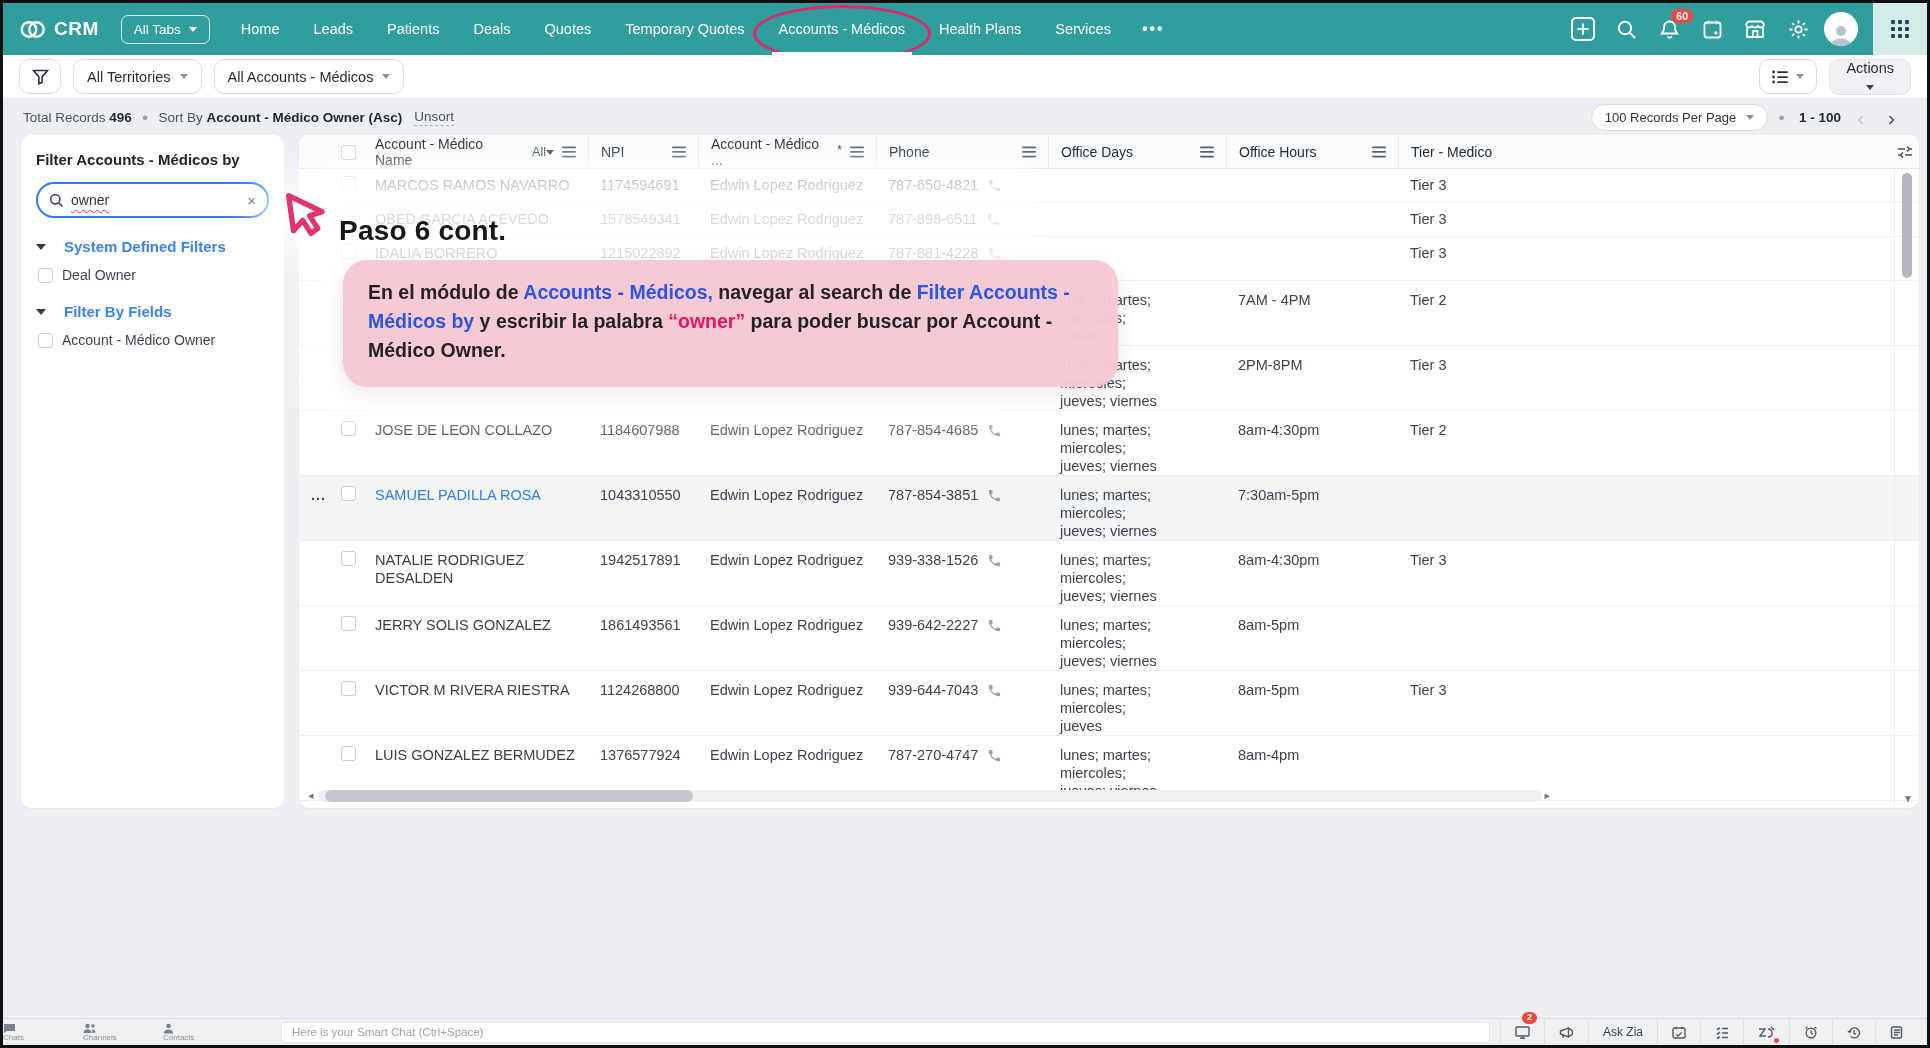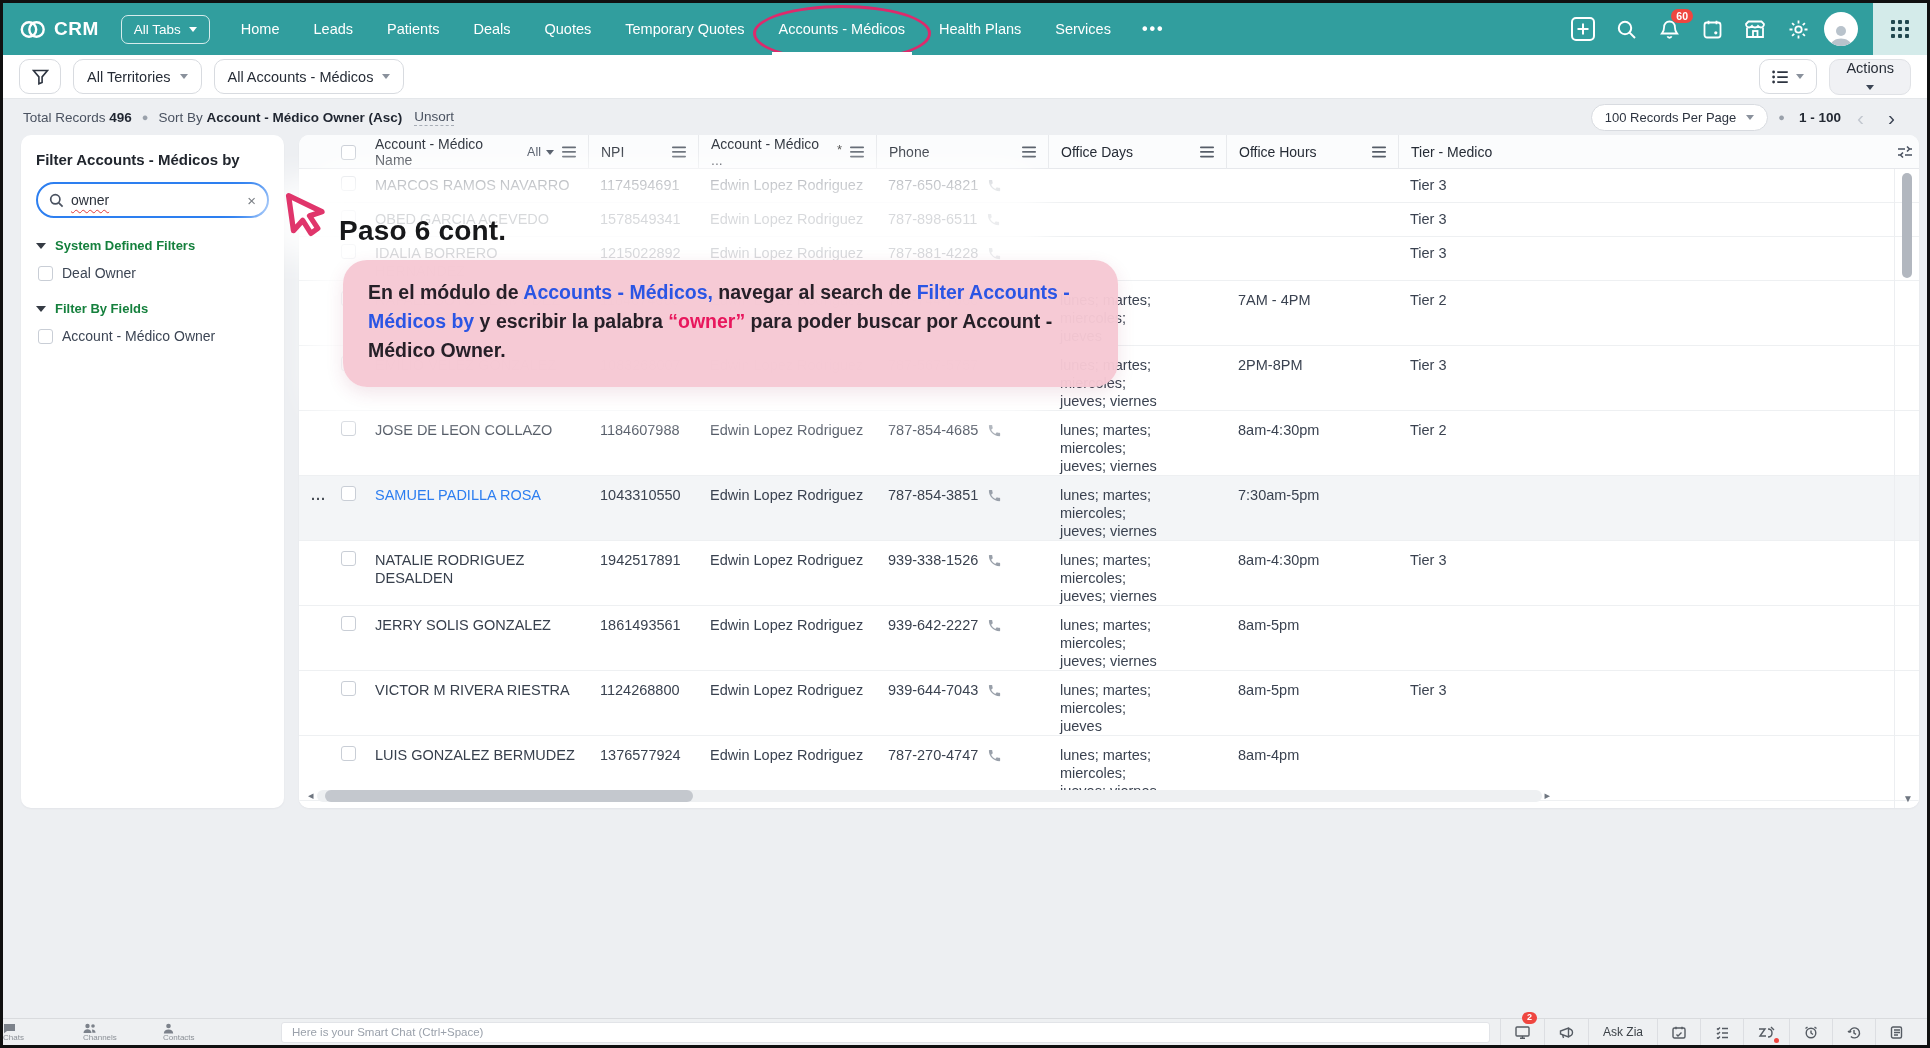--- a/index.html
+++ b/index.html
@@ -48,33 +48,33 @@
   .pg-range { font-weight:700; color:#232933; margin:0 4px; }
   .pg-arrow { font-size:21px; line-height:1; padding:0 12px; cursor:pointer; color:#3c4554; }
   .pg-arrow.disabled { color:#c2c7cf; }
 
   
   .sidebar { position:absolute; left:18px; top:132px; width:263px; height:673px; background:#fff; border-radius:10px; padding:16px 15px; box-shadow:0 1px 2px rgba(30,40,60,.05); }
   .sidebar-title { font-size:15px; font-weight:700; color:#21262e; margin-bottom:14px; }
   .search-box { display:flex; align-items:center; gap:7px; height:36px; border:2px solid #2d7ff0; border-radius:18px; padding:0 11px; background:#fff; cursor:text; }
   .search-text { font-size:14px; color:#2b313b; text-decoration:underline wavy #e23b3b 1px; text-underline-offset:4px; }
   .search-clear { margin-left:auto; font-size:15px; color:#50565e; cursor:pointer; }
-  .filter-section-head { display:flex; align-items:center; gap:9px; margin:20px 0 12px; font-size:13px; font-weight:700; color:#15803d; cursor:pointer; }
+  .filter-section-head { display:flex; align-items:center; gap:18px; margin:20px 0 12px; font-size:15px; font-weight:700; color:#3b82f6; cursor:pointer; }
   .tri-down { width:0; height:0; border-left:5px solid transparent; border-right:5px solid transparent; border-top:6px solid #353b44; }
   .check-row { display:flex; align-items:center; gap:9px; font-size:14px; color:#3c4554; margin:10px 0 4px 2px; cursor:pointer; }
   .cbx { width:15px; height:15px; border:1.5px solid #c9ced6; border-radius:3px; background:#fff; flex:0 0 auto; }
 
   
   .table-card { position:absolute; left:296px; top:132px; width:1620px; height:673px; background:#fff; border-radius:10px; overflow:hidden; box-shadow:0 1px 2px rgba(30,40,60,.05); }
   .tgrid { display:grid; grid-template-columns:34px 30px 225px 110px 178px 172px 178px 172px 1fr 26px; }
   .thead { height:34px; align-items:center; background:#fbfcfd; border-bottom:1px solid #e6e8ec; font-size:14px; font-weight:500; color:#262c36; }
   .th { display:flex; align-items:center; height:34px; padding:0 10px 0 12px; gap:8px; }
   .th .ham { margin-left:auto; margin-right:2px; flex:0 0 auto; }
   .th.sep { border-left:1px solid #e8eaed; }
-  .th-sub { font-size:12.5px; color:#3c4554; display:flex; align-items:center; gap:5px; margin-left:10px; }
+  .th-sub { font-size:12.5px; color:#3c4554; display:flex; align-items:center; margin-left:10px; }
   .asterisk { color:#444; font-size:13px; margin-left:2px; transform:translateY(-3px); }
   .tbody { position:absolute; top:34px; left:0; right:0; }
   .trow { align-items:start; border-bottom:1px solid #eef0f2; min-height:52px; padding:10px 0 0; font-size:14.5px; color:#3a4250; background:#fff; }
   .trow.compact { min-height:34px; padding-top:7px; }
   .trow.highlight { background:#f3f5f7; }
   .trow .cell { padding:0 10px 0 12px; line-height:18px; }
   .c-menu { text-align:center; font-weight:800; color:#4a5058; letter-spacing:1px; padding-top:0; cursor:pointer; }
   .c-name { color:#38404d; cursor:pointer; }
   .trow.highlight .c-name { color:#2d7ef0; }
   .c-days { white-space:pre-line; }

